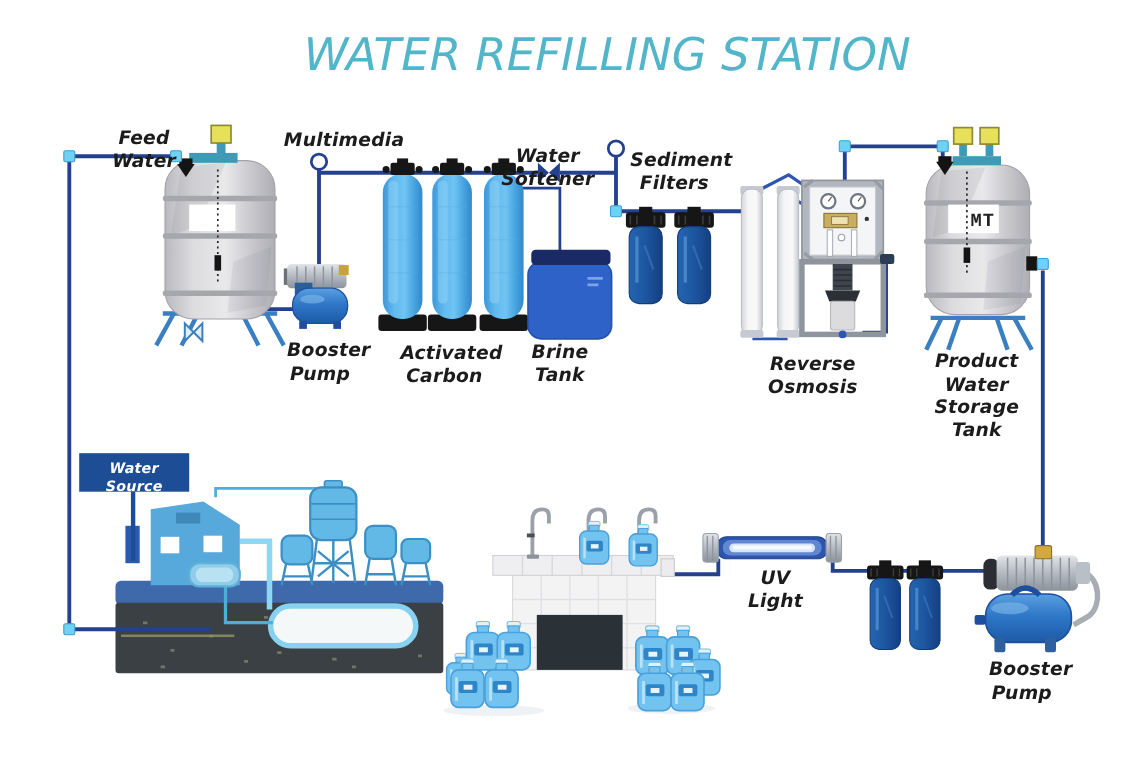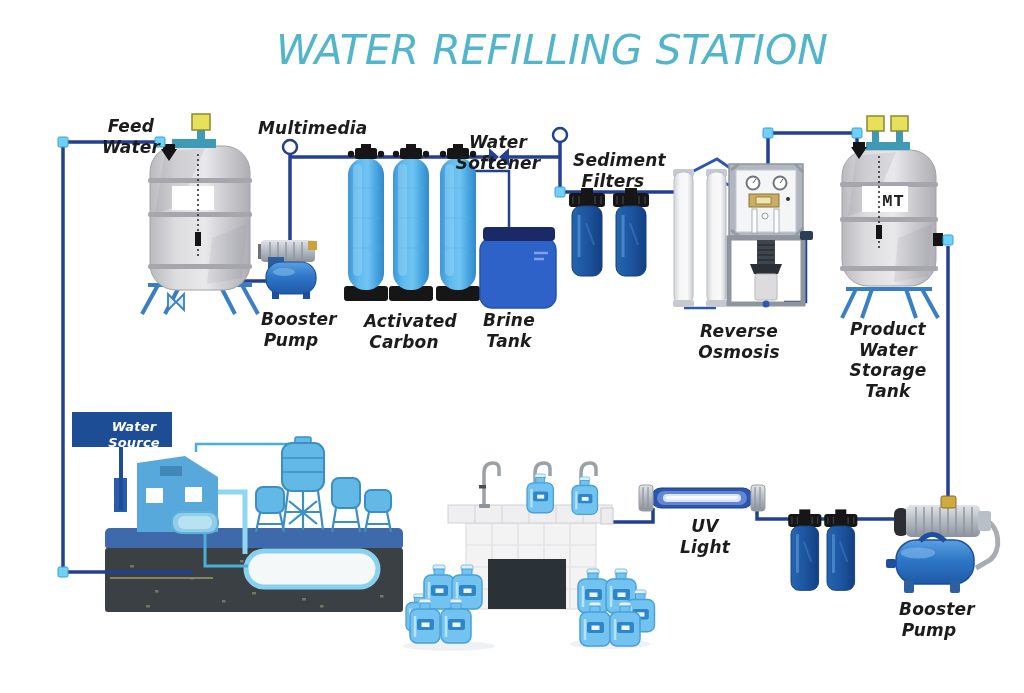--- a/index.html
+++ b/index.html
@@ -6,21 +6,21 @@
   .canvas{position:relative;width:1024px;height:693px;background:#ffffff;overflow:hidden;
           font-family:"DejaVu Sans",sans-serif;}
   .canvas svg{position:absolute;left:0;top:0;}
   .ttl{position:absolute;top:26px;left:0;width:100%;text-align:center;
        font-style:italic;font-weight:normal;font-size:41px;color:#52b5c9;letter-spacing:0px;padding-left:40px;}
   .lbl{position:absolute;font-style:italic;font-weight:bold;font-size:17px;color:#1c1c1c;
        text-align:center;white-space:pre-line;line-height:1.22;letter-spacing:.2px;}
   .lbl.white{color:#ffffff;font-size:13px;}
   .lbl.mt{font-style:normal;color:#222;letter-spacing:1px;}
   .src-box{position:absolute;left:72px;top:412px;width:100px;height:45px;
-           display:flex;align-items:center;padding-left:12px;}
+           display:flex;align-items:center;}
 </style>
 </head>
 <body>
 
 <div class="canvas">
 <svg width="1024" height="693" viewBox="0 0 1024 693">
   <defs>
     <linearGradient id="gTank" x1="0" y1="0" x2="1" y2="0">
       <stop offset="0" stop-color="#b9b9bf"></stop>
           <stop offset="0.25" stop-color="#dcdcdf"></stop>
@@ -348,21 +348,21 @@
     <rect x="941" y="496" width="15" height="12" rx="2" fill="#d1a93e" stroke="#8a6f28" stroke-width="1"></rect>
     <rect x="601" y="508" width="12" height="16" fill="#ececef" stroke="#cacace" stroke-width="1"></rect>
   </g>
 </svg>
 
 <div class="ttl">WATER REFILLING STATION</div>
 
 <div class="lbl" style="left:81px;top:116px;width:100px;">Feed Water</div>
 <div class="lbl" style="left:258px;top:118px;width:100px;font-style:italic;">Multimedia</div>
 <div class="lbl" style="left:448px;top:132px;width:100px;">Water Softener</div>
-<div class="lbl" style="left:573px;top:150px;width:80px;">Sediment
+<div class="lbl" style="left:573px;top:136px;width:80px;">Sediment
 Filters</div>
 <div class="lbl" style="left:261px;top:309px;width:60px;">Booster
 Pump</div>
 <div class="lbl" style="left:364px;top:311px;width:80px;">Activated
 Carbon</div>
 <div class="lbl" style="left:469px;top:310px;width:80px;">Brine Tank</div>
 <div class="lbl" style="left:679px;top:321px;width:120px;">Reverse Osmosis</div>
 <div class="lbl" style="left:838px;top:319px;width:100px;">Product Water
 Storage Tank</div>
 <div class="lbl" style="left:665px;top:516px;width:80px;">UV Light</div>

